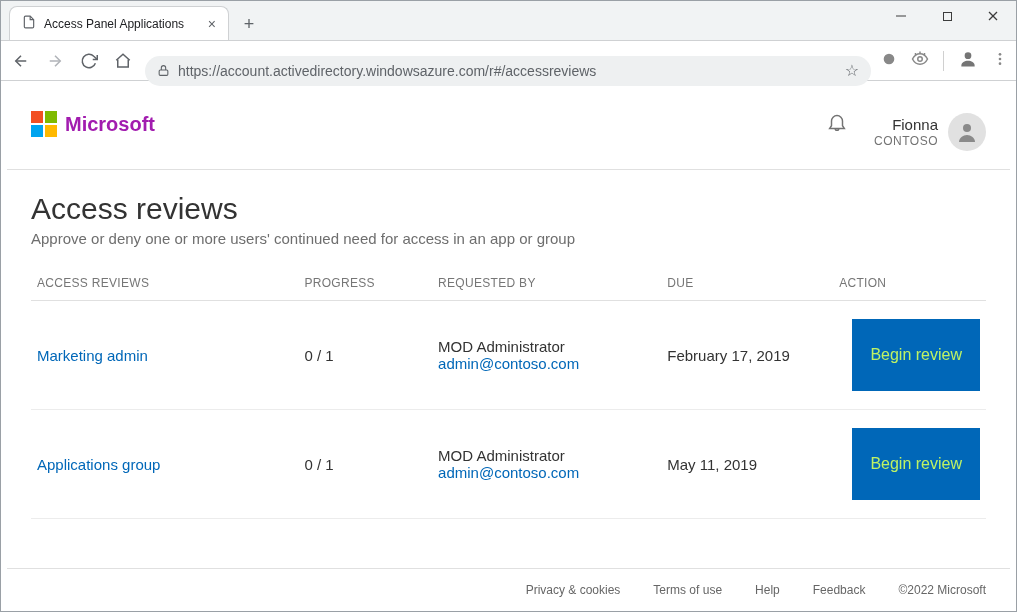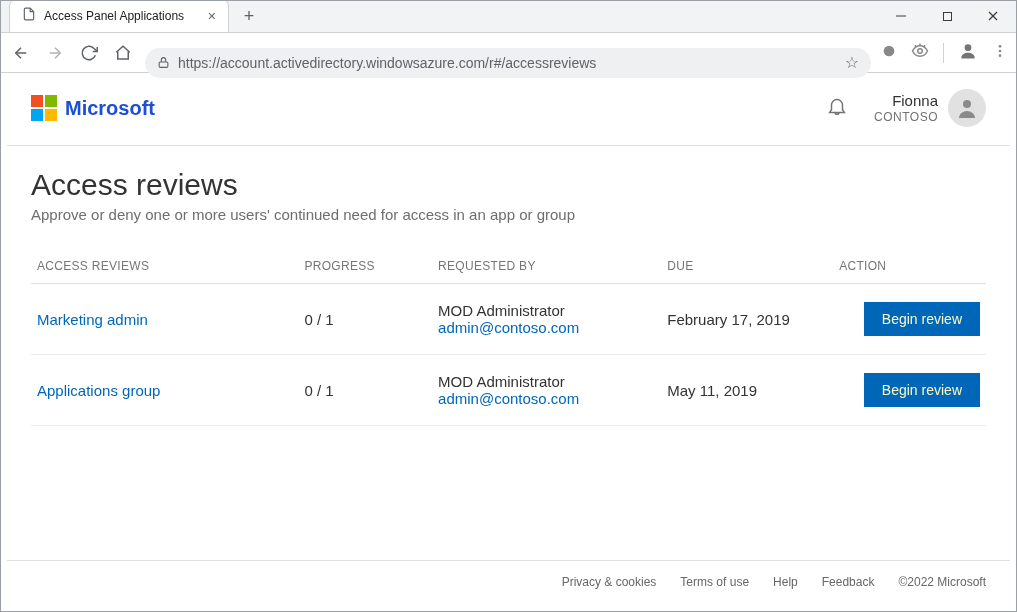--- a/index.html
+++ b/index.html
@@ -21,21 +21,21 @@
     width: 1017px;
     height: 612px;
     font-family: "Segoe UI", Arial, sans-serif;
     background: var(--page-bg);
     overflow: hidden;
     border: 1px solid #9aa0a6;
     position: relative;
   }
   
   .titlebar {
-    height: 32px;
+    height: 40px;
     background: var(--chrome-bg);
     border-bottom: 1px solid var(--chrome-border);
     display: flex;
     align-items: flex-end;
     position: relative;
   }
   .tab {
     display: flex;
     align-items: center;
     gap: 8px;
@@ -143,31 +143,31 @@
     display:grid;
     grid-template-columns: 12px 12px;
     grid-template-rows: 12px 12px;
     gap:2px;
   }
   .sq { width:12px; height:12px; }
   .sq.r{background:#f25022;} .sq.g{background:#7fba00;}
   .sq.b{background:#00a4ef;} .sq.y{background:#ffb900;}
   .ms-word {
     font-size: 20px;
-    color: #1d4ed8;
+    color: #a21caf;
     font-weight: 600;
   }
   .header-right {
     margin-left:auto;
     display:flex;
     align-items:center;
     gap: 26px;
   }
   .bell { color:#737373; }
-  .user-block { display:flex; align-items:center; gap:10px; }
+  .user-block { display:flex; align-items:center; gap:10px;margin-top:16px; }
   .user-text { text-align:right; line-height:1.2; }
   .user-name { font-size:15px; color:#333; }
   .user-org { font-size:12px; color:#737373; letter-spacing:0.5px; }
   .avatar {
     width:38px; height:38px; border-radius:50%;
     background:#e1e1e1;
     display:flex; align-items:center; justify-content:center;
     color:#8a8a8a;
   }
 
@@ -177,21 +177,21 @@
   }
   .page-title {
     font-size: 30px;
     font-weight: 300;
     color:#333;
     margin: 14px 0 4px 0;
   }
   .page-subtitle {
     font-size: 15px;
     color:#6e6e6e;
-    margin-bottom: 28px;
+    margin-bottom: 21px;
   }
   table.reviews {
     width:100%;
     border-collapse: collapse;
   }
   table.reviews th {
     text-align:left;
     font-size:12px;
     font-weight:400;
     color:#767676;
@@ -203,38 +203,38 @@
     padding: 18px 6px;
     font-size:15px;
     color:#333;
     border-bottom:1px solid #ececec;
     vertical-align: middle;
   }
   .link { color: var(--link); text-decoration:none; }
   .requester-name { display:block; }
   .btn-primary {
     background: var(--btn-blue);
-    color:#fef9c3;
+    color:#bef264;
     border:none;
-    font-size:14px;
-    padding: 9px 18px;
+    font-size:16px;
+    padding: 27px 18px;
     cursor:pointer;
     font-family:inherit;
   }
   td.action-cell { text-align:right; padding-right:12px; }
   th.action-head { }
 
   .footer {
     border-top:1px solid var(--divider);
     padding: 14px 24px;
     font-size:12px;
     color:#666;
     display:flex;
     justify-content:flex-end;
-    gap: 24px;
+    gap: 33px;
   }
   .footer span { white-space:nowrap; }
 
   
   .page-wrap::-webkit-scrollbar { width:15px; }
   .page-wrap::-webkit-scrollbar-track { background:#f1f1f1; }
   .page-wrap::-webkit-scrollbar-thumb { background:#c3c5c8; border-radius:2px; }
 </style>
 </head>
 <body>

